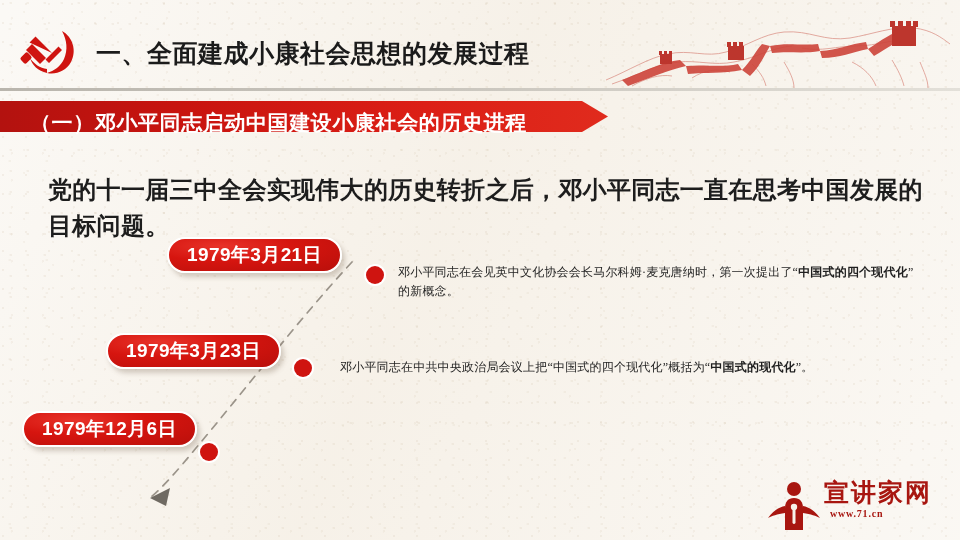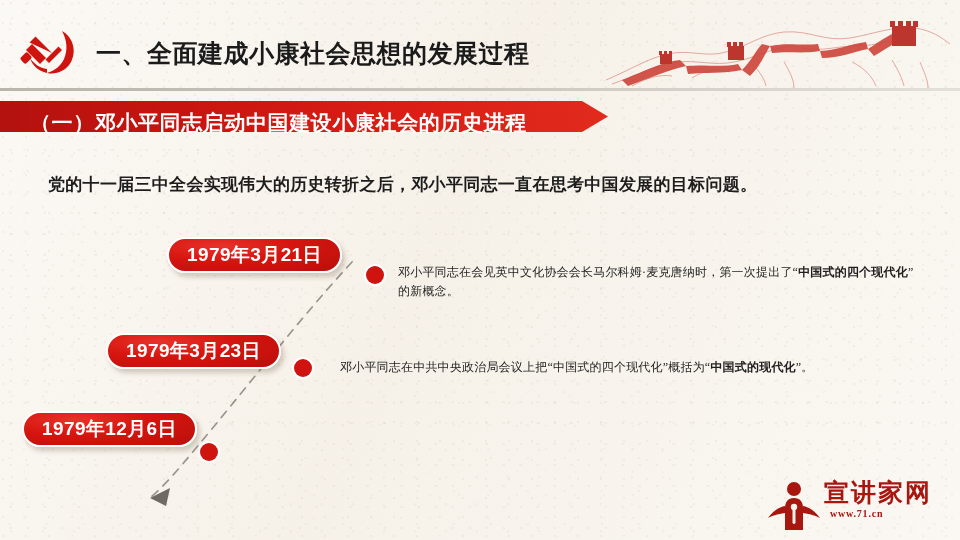--- a/index.html
+++ b/index.html
@@ -94,21 +94,21 @@
     white-space: nowrap;
     letter-spacing: .6px;
   }
 
   
   .lead {
     position: absolute;
     left: 48px;
     top: 172px;
     width: 880px;
-    font-size: 17px;
+    font-size: 24px;
     font-weight: 700;
     color: #1d1d1d;
     line-height: 1.5;
     font-family: "Liberation Serif", "DejaVu Serif", serif;
     letter-spacing: .3px;
   }
 
   
   .timeline-svg {
     position: absolute;

